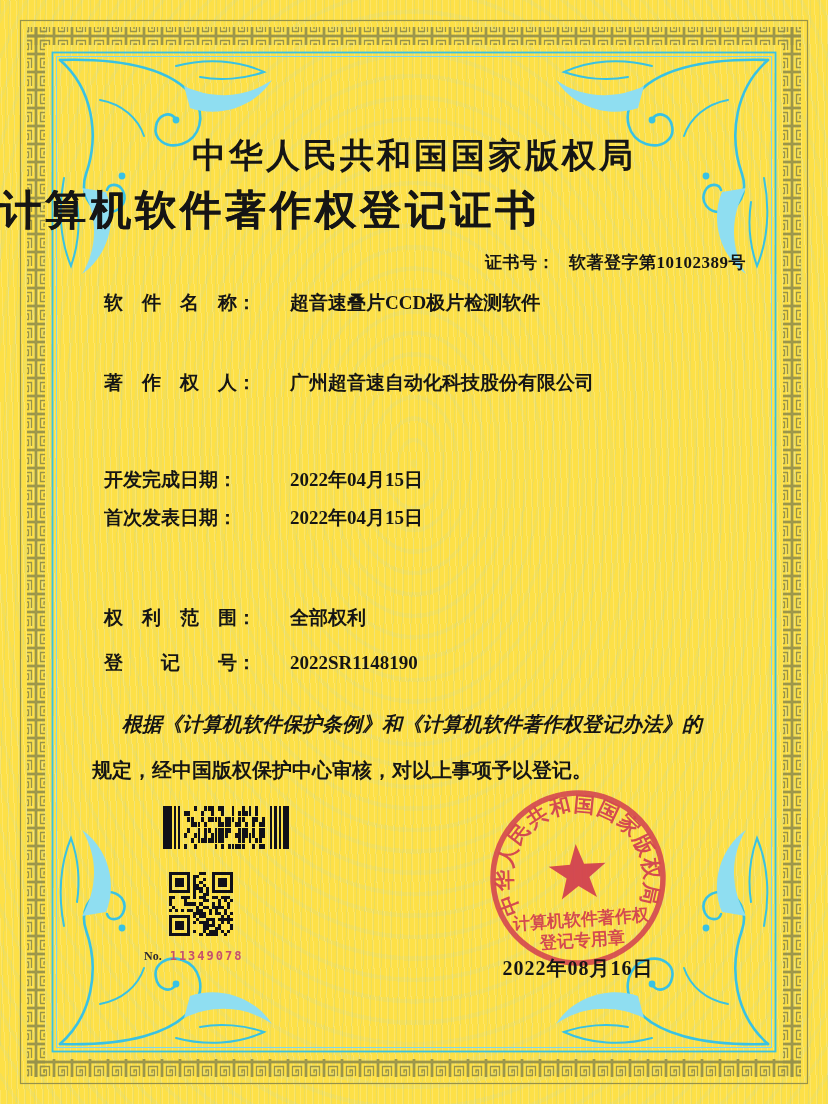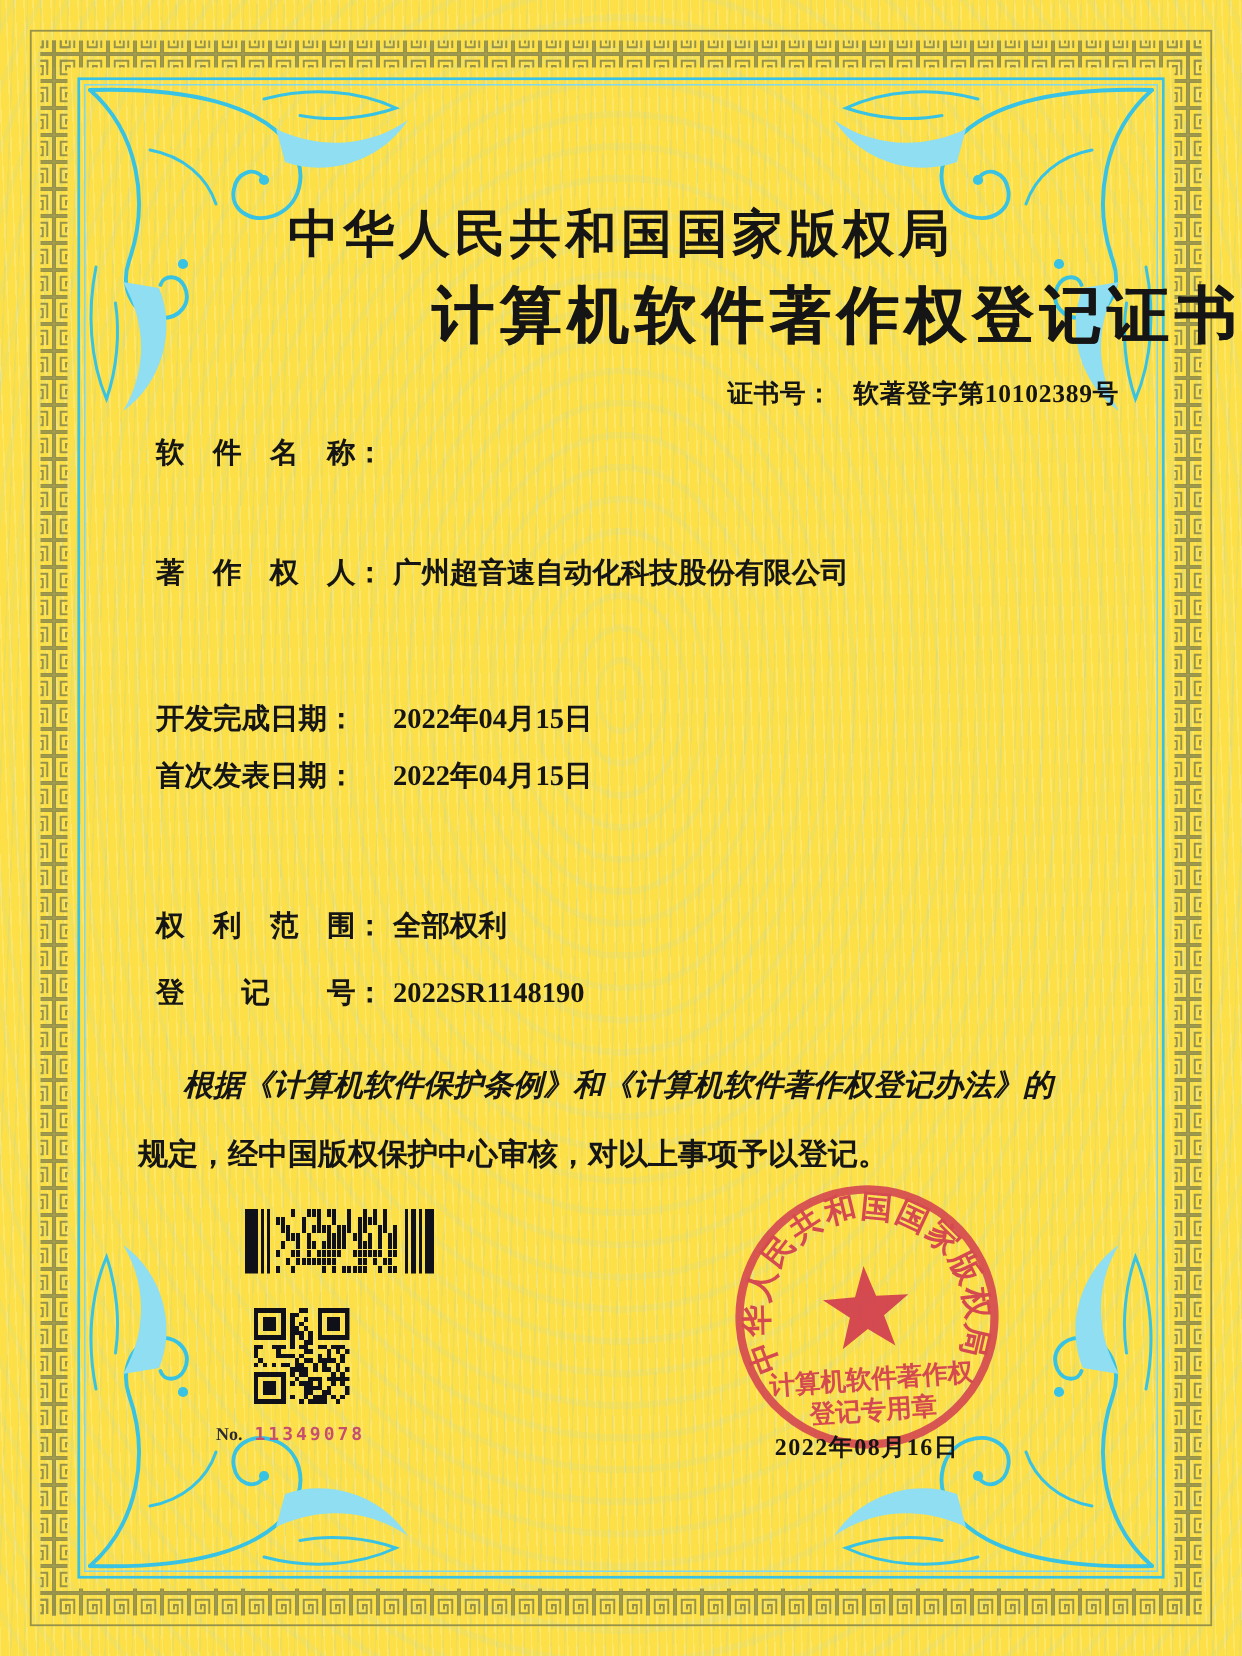--- a/index.html
+++ b/index.html
@@ -9,41 +9,41 @@
   
   .stage::before{content:"";position:absolute;inset:0;pointer-events:none;
     background:
       repeating-linear-gradient(88deg, rgba(255,255,255,.18) 0 1px, rgba(255,255,255,0) 1px 6px),
       repeating-linear-gradient(92deg, rgba(140,200,225,.14) 0 1px, rgba(140,200,225,0) 1px 9px),
       repeating-radial-gradient(ellipse 340px 520px at 50% 42%, rgba(160,215,235,.10) 0 3px, rgba(160,215,235,0) 3px 14px);
   }
   .frame{position:absolute;left:0;top:0;pointer-events:none;}
   .authority{position:absolute;left:0;right:0;top:133px;text-align:center;
     font-size:34px;font-weight:700;letter-spacing:3px;}
-  .cert-title{position:absolute;left:0;right:0;top:183px;text-align:right;
+  .cert-title{position:absolute;left:0;right:0;top:183px;text-align:left;
     font-size:41px;font-weight:700;letter-spacing:4px;
     text-shadow:0.6px 0 0 #151515;}
   .certno{position:absolute;top:251px;right:82px;font-size:17px;font-weight:700;letter-spacing:.5px;}
   .certno .lbl{margin-right:14px;}
-  .row{position:absolute;left:104px;font-size:19px;font-weight:700;display:flex;line-height:27px;}
+  .row{position:absolute;left:104px;font-size:19px;font-weight:700;display:flex;line-height:27px;gap:28px;}
   .row .lab{width:158px;flex:none;white-space:nowrap;}
   .row .val{white-space:nowrap;}
   .row .val .v2{display:block;}
   .r1{top:289px}.r2{top:369px}.r3{top:466px}.r4{top:504px}.r5{top:558px}.r6{top:604px}.r7{top:649px}
   .statement{position:absolute;left:92px;width:660px;top:701px;font-size:20px;font-weight:700;line-height:46px;}
   .statement .l1{text-indent:30px;font-style:italic;}
   .barcode{position:absolute;left:163px;top:806px;}
   .qrcode{position:absolute;left:169px;top:872px;}
   .serial{position:absolute;left:144px;top:949px;font-size:12px;}
   .serial .no{color:#2a2a33;font-weight:700;margin-right:8px;}
   .serial .num{color:#c64f6e;font-family:"DejaVu Sans Mono","Liberation Mono",monospace;
     font-weight:700;letter-spacing:2px;}
   .seal{position:absolute;left:463px;top:763px;opacity:.9;}
   .issue-date{position:absolute;left:463px;width:230px;top:955px;text-align:center;
-    font-size:16px;font-weight:700;letter-spacing:1px;}
+    font-size:20px;font-weight:700;letter-spacing:1px;}
 </style>
 </head>
 <body>
 
 <div class="stage">
 
   <svg class="frame" width="828" height="1104" viewBox="0 0 828 1104">
     <defs>
       <pattern id="meander" width="18" height="18" patternUnits="userSpaceOnUse">
         <g fill="none" stroke="#97924a" stroke-width="1.3">
@@ -81,21 +81,21 @@
   </svg>
 
   <div class="authority">中华人民共和国国家版权局</div>
   <div class="cert-title">计算机软件著作权登记证书</div>
   <div class="certno">
     <span class="lbl">证书号：</span><span>软著登字第10102389号</span>
   </div>
 
   <div class="row r1">
     <span class="lab">软　件　名　称：</span>
-    <span class="val"></span>
+    <span class="val"><span>超音速叠片CCD极片检测软件</span></span>
   </div>
   <div class="row r2">
     <span class="lab">著　作　权　人：</span>
     <span class="val">广州超音速自动化科技股份有限公司</span>
   </div>
   <div class="row r3">
     <span class="lab">开发完成日期：</span>
     <span class="val">2022年04月15日</span>
   </div>
   <div class="row r4">

